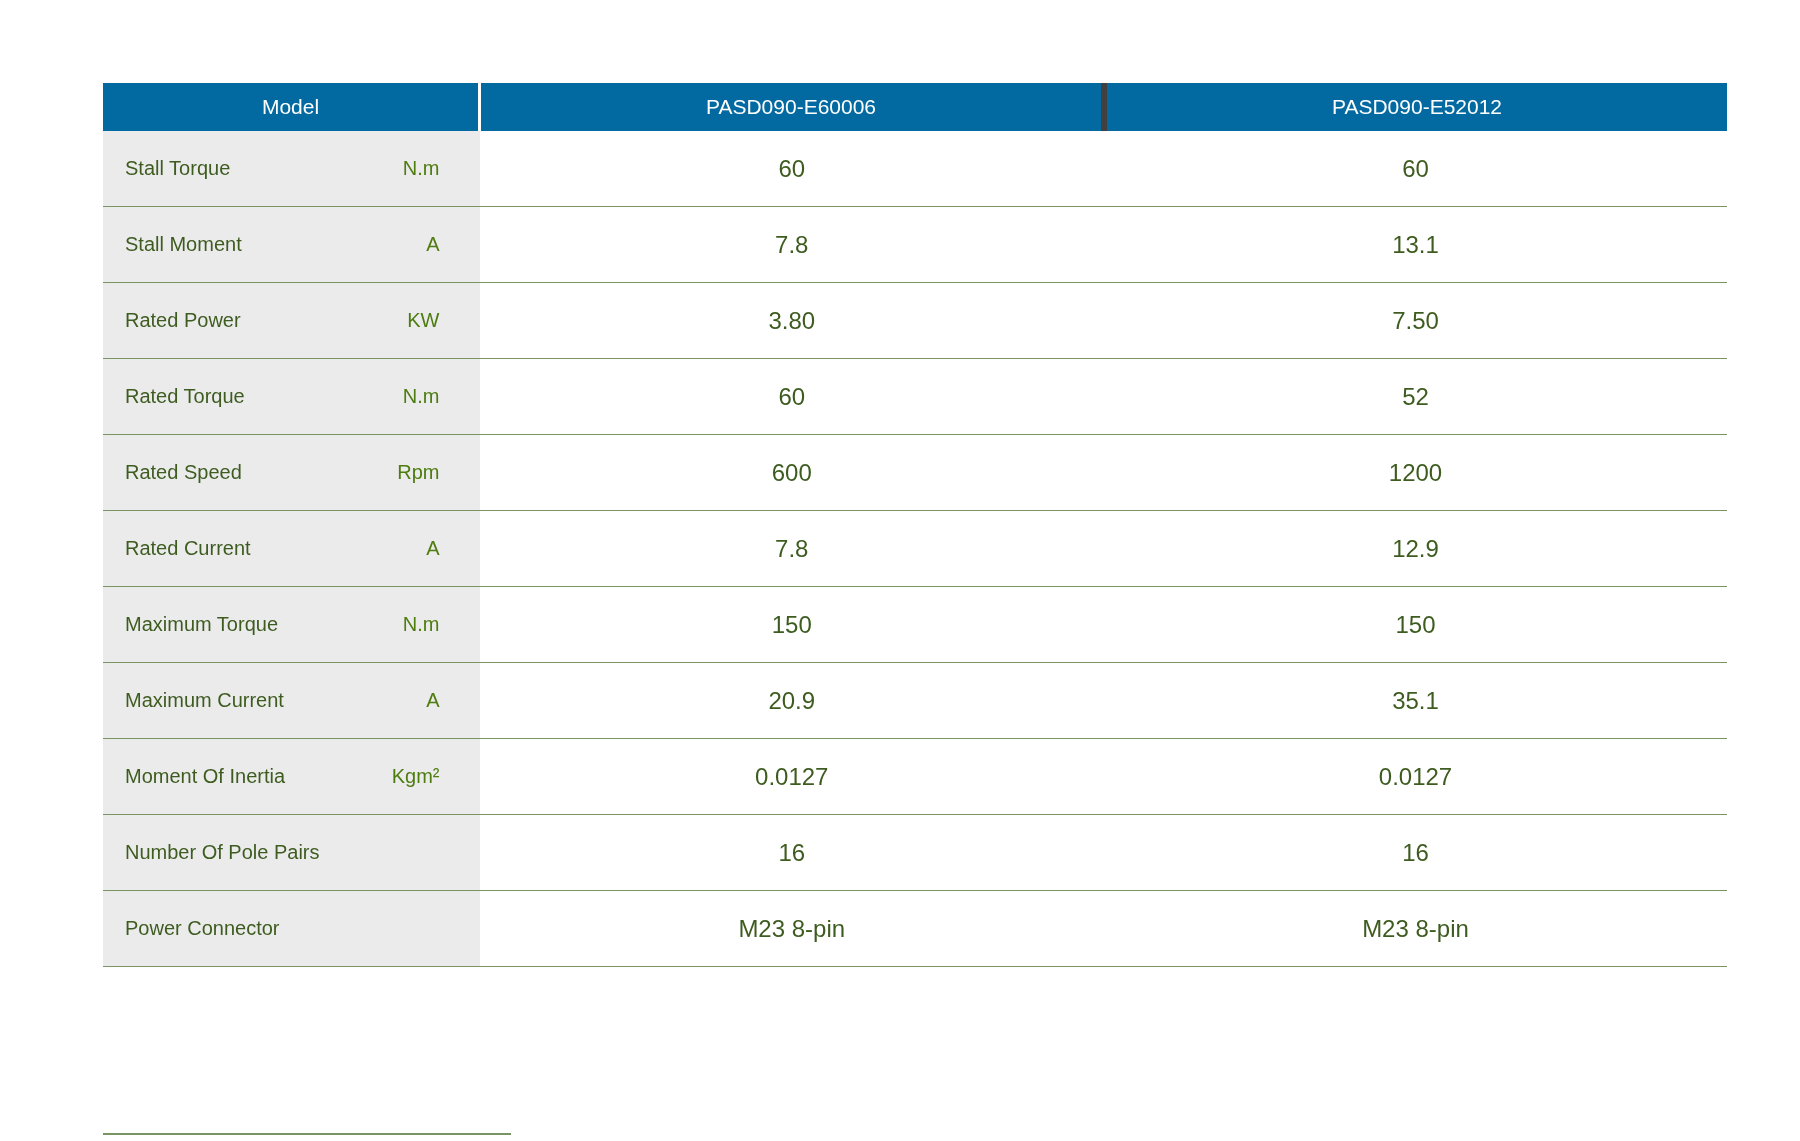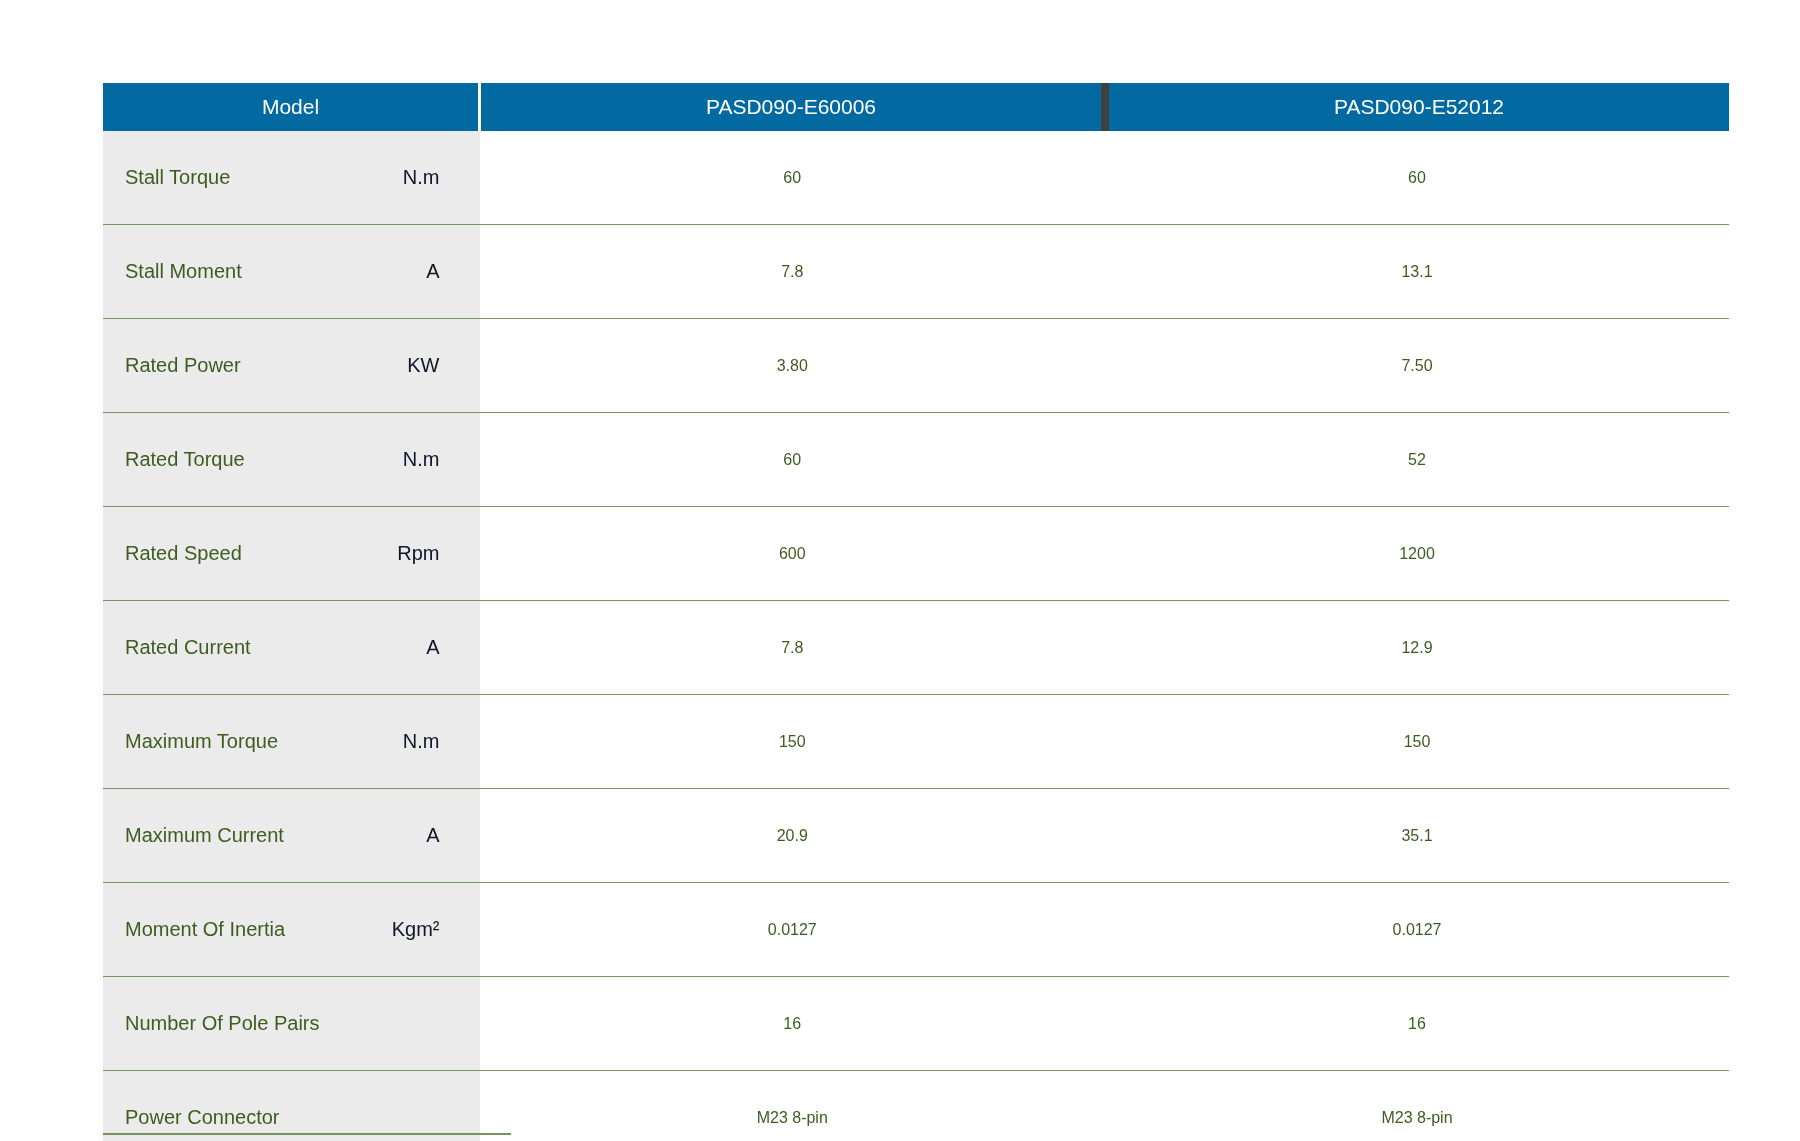--- a/index.html
+++ b/index.html
@@ -38,21 +38,21 @@
     text-align: center;
     vertical-align: middle;
     padding: 0;
   }
   thead th.th-model {
     width: 375px;
     border-right: 3px solid #ffffff;
   }
   thead th.th-a {
     width: 620px;
-    border-right: 8px solid #404040;
+    border-right: 6px solid #404040;
   }
   thead th.th-b {
     width: 620px;
   }
 
   
   td.label-cell {
     background: #ebebeb;
     height: 61px;
     padding: 0 22px 0 22px;
@@ -67,36 +67,36 @@
     align-items: center;
     justify-content: space-between;
     width: 100%;
   }
   .label-name {
     color: #3e5c20;
     font-size: 20px;
     white-space: nowrap;
   }
   .label-unit {
-    color: #0f172a;
+    color: #4d7c0f;
     font-size: 20px;
     white-space: nowrap;
     padding-right: 18px;
   }
 
   
   td.value-cell {
     background: #ffffff;
     height: 61px;
     text-align: center;
     vertical-align: middle;
     color: #3e5c20;
-    font-size: 16px;
+    font-size: 24px;
     border-bottom: 1px solid #7b9463;
-    padding: 16px;
+    padding: 7px;
   }
 
   tbody tr:last-child td.label-cell,
   tbody tr:last-child td.value-cell {
     border-bottom: 1px solid #7b9463;
   }
 
   
   .bottom-rule {
     position: absolute;

